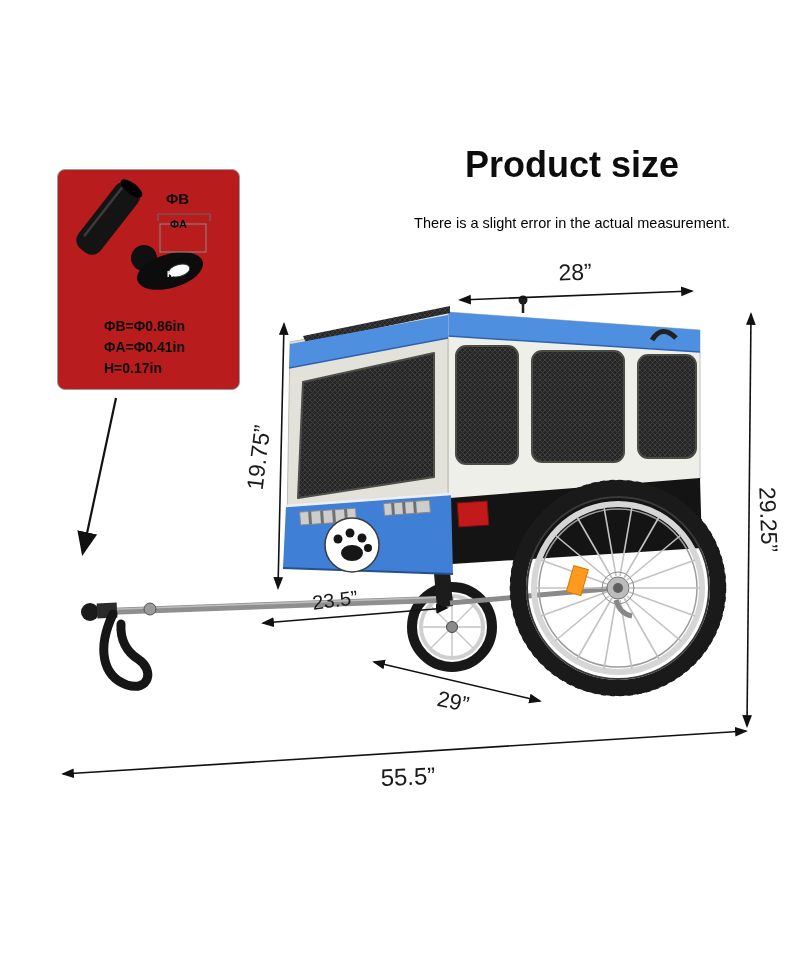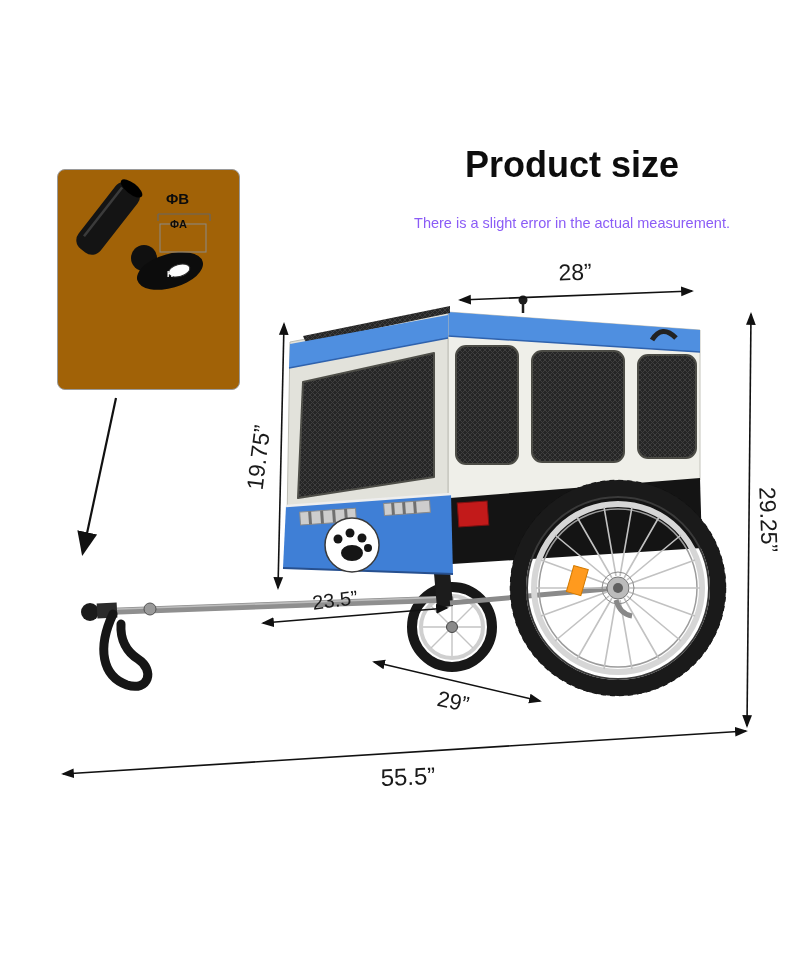--- a/index.html
+++ b/index.html
@@ -3,30 +3,30 @@
 <meta charset="utf-8">
 <style>
   html,body{margin:0;padding:0;}
   body{
     width:800px;height:977px;position:relative;background:#ffffff;
     font-family:"Liberation Sans", sans-serif;overflow:hidden;color:#111;
   }
   .abs{position:absolute;}
   #main-art{position:absolute;left:0;top:0;z-index:1;}
   #title{left:402px;top:136px;width:340px;text-align:center;font-size:36px;font-weight:700;color:#0d0d0d;z-index:3;margin-top:8px;}
-  #subtitle{left:402px;top:215px;width:340px;text-align:center;font-size:14.5px;color:#8b5cf6;z-index:3;}
+  #subtitle{left:402px;top:215px;width:340px;text-align:center;font-size:14.5px;color:#000000;z-index:3;}
   .dim{position:absolute;z-index:3;font-size:22px;color:#1a1a1a;text-align:center;width:90px;}
   #dim-top{left:530px;top:259px;font-size:23px;transform:rotate(-2deg);}
   #dim-front-height{left:214px;top:444px;transform:rotate(-83deg);font-size:23px;}
   #dim-overall-height{left:723px;top:506px;transform:rotate(88deg);font-size:23px;}
   #dim-towbar{left:290px;top:589px;font-size:20px;transform:rotate(-7deg);}
   #dim-wheelspan{left:408px;top:689px;transform:rotate(12deg);}
   #dim-length{left:363px;top:763px;font-size:24px;transform:rotate(-2deg);}
   #hitch-panel{
-    left:57px;top:169px;width:181px;height:219px;background:#a16207;
+    left:57px;top:169px;width:181px;height:219px;background:#b91c1c;
     border:1.5px solid #9a9a9a;border-radius:8px;z-index:3;
   }
   #hitch-panel svg{position:absolute;left:0;top:4px;}
   .lbl{position:absolute;font-weight:700;color:#0c0c0c;}
   #lbl-phi-b{left:108px;top:20px;font-size:15px;}
   #lbl-phi-a{left:112px;top:48px;font-size:11px;}
   #lbl-h{left:109px;top:99px;font-size:8.5px;color:#ffffff;}
   #hitch-specs{position:absolute;left:46px;top:146px;font-weight:700;font-size:14px;line-height:21px;color:#0c0c0c;}
 </style>
 </head>
@@ -154,13 +154,18 @@
     <g transform="rotate(-16 112 97)">
       <ellipse cx="112" cy="97" rx="34" ry="17" fill="#0c0c0c"></ellipse>
       <ellipse cx="121" cy="99" rx="11" ry="6" fill="#ffffff" stroke="#2a2a2a"></ellipse>
     </g>
     <path d="M100,40 h52 M100,40 v7 M152,40 v7" stroke="#666" stroke-width="1.2" fill="none"></path>
     <rect x="102" y="50" width="46" height="28" fill="none" stroke="#8a8a8a" stroke-width="1"></rect>
   </svg>
   <span class="lbl" id="lbl-phi-b">ΦB</span>
   <span class="lbl" id="lbl-phi-a">ΦA</span>
   <span class="lbl" id="lbl-h">H</span>
+  <div id="hitch-specs">
+    <div>ΦB=Φ0.86in</div>
+    <div>ΦA=Φ0.41in</div>
+    <div>H=0.17in</div>
+  </div>
 </div>
 
 </body></html>

